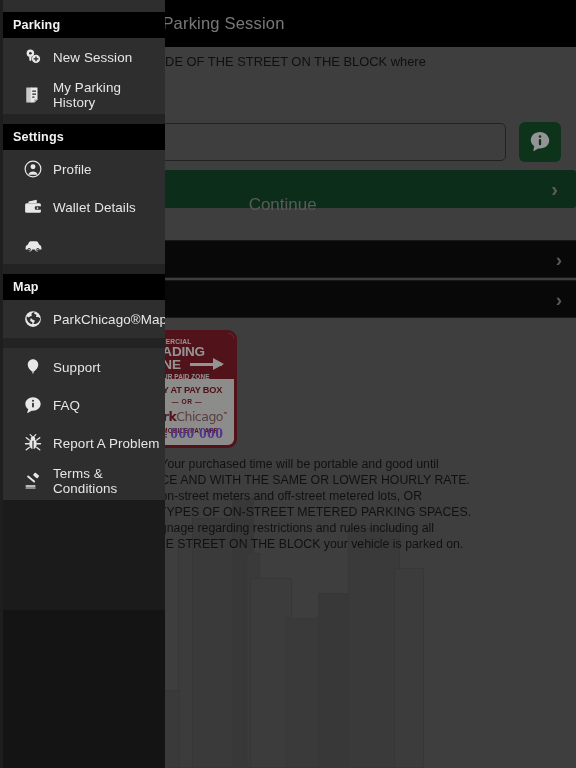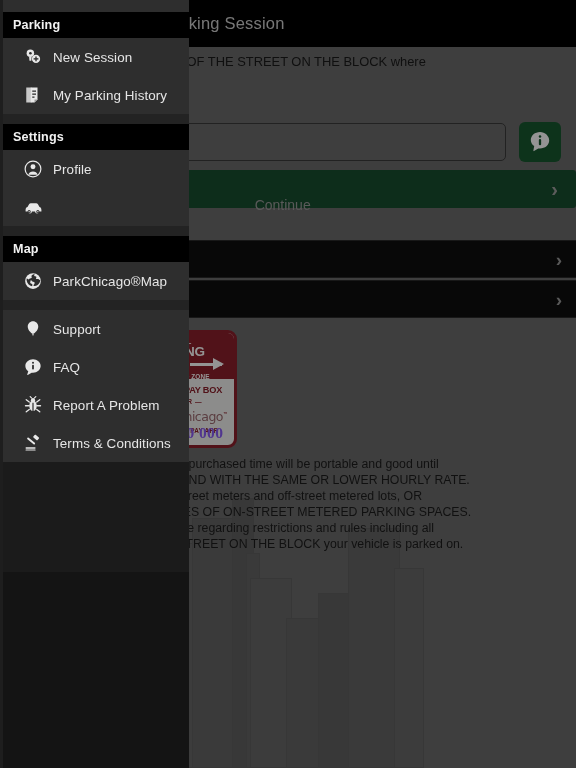--- a/index.html
+++ b/index.html
@@ -50,21 +50,21 @@
     position:absolute;left:519px;top:2px;width:42px;height:40px;
     background:#17582f;border-radius:6px;display:flex;align-items:center;justify-content:center;
     cursor:pointer;
   }
 
   .continue{
     position:absolute;left:0px;right:0px;top:170px;height:38px;background:#184e2f;
     border-radius:3px;display:flex;align-items:center;cursor:pointer;
   }
   .continue .lbl{
-    flex:1;text-align:center;color:#9a9a9a;font-size:14px;padding-left:14px;margin-top:32px;
+    flex:1;text-align:center;color:#9a9a9a;font-size:17px;padding-left:14px;margin-top:32px;
   }
   .continue .chev{margin-right:18px;color:#9f9f9f;font-size:20px;line-height:1;font-weight:600;}
 
   .smalltext{
     position:absolute;left:0;right:0;top:214px;height:26px;
     color:#8d8d8d;font-size:12.8px;line-height:26px;padding-left:6px;box-sizing:border-box;
     white-space:nowrap;overflow:hidden;
   }
 
   .listrow{
@@ -129,21 +129,21 @@
     color:#1d1d1d;font-size:12.3px;line-height:15.9px;padding:0 4px;box-sizing:border-box;
     white-space:nowrap;overflow:hidden;
   }
   .para .ln{display:block;}
 
   
   .scrim{position:absolute;inset:0;background:rgba(0,0,0,.42);}
 
   
   .drawer{
-    position:absolute;left:0;top:0;width:189px;height:768px;background:#141414;
+    position:absolute;left:0;top:0;width:165px;height:768px;background:#141414;
     overflow:hidden;
   }
   .drawer-gutter{position:absolute;left:0;top:0;width:3px;height:768px;background:#1e1e1e;}
   .drawer-top{position:absolute;left:3px;top:0;right:0;height:12px;background:#2e2e2e;}
   .drawer-body{position:absolute;left:3px;top:12px;right:0;}
 
   .sec-gap{height:10px;background:#232323;}
   .sec-head{
     height:26px;background:#000;color:#f2f2f2;font-size:12.6px;font-weight:bold;
     display:flex;align-items:center;padding-left:10px;box-sizing:border-box;letter-spacing:.15px;
@@ -321,20 +321,31 @@
             <svg width="18" height="18" viewBox="0 0 24 24">
                 <circle cx="12" cy="12" r="10.5" fill="none" stroke="#e8e8e8" stroke-width="1.6"></circle>
                 <circle cx="12" cy="9" r="3.3" fill="#e8e8e8"></circle>
                 <path d="M5.8 19.6a6.6 6.6 0 0 1 12.4 0z" fill="#e8e8e8"></path>
               </svg>
           </span>
           <span class="mlbl">Profile</span>
         </div>
         <div class="mi">
           <span class="ico">
+            <svg width="18" height="18" viewBox="0 0 24 24">
+                <path d="M6 4.5l11-2.2v4.2H6z" fill="#e8e8e8"></path>
+                <rect x="1.5" y="7" width="21" height="12.5" rx="2" fill="#e8e8e8"></rect>
+                <rect x="14.5" y="11" width="8.5" height="4.8" rx="1.4" fill="#2e2e2e"></rect>
+                <circle cx="18" cy="13.4" r="1.2" fill="#e8e8e8"></circle>
+              </svg>
+          </span>
+          <span class="mlbl">Wallet Details</span>
+        </div>
+        <div class="mi">
+          <span class="ico">
             <svg width="19" height="19" viewBox="0 0 24 24">
                 <path d="M2 15c0-2.2 1.3-3.3 2.4-3.6L6.4 8c.5-.9 1.3-1.3 2.3-1.3h6.6c1 0 1.8.4 2.3 1.3l2 3.4C20.7 11.7 22 12.8 22 15v2.2h-3a2.5 2.5 0 0 1-5 0h-4a2.5 2.5 0 0 1-5 0H2z" fill="#e8e8e8"></path>
                 <circle cx="6.5" cy="17.3" r="2" fill="#2e2e2e"></circle>
                 <circle cx="17.5" cy="17.3" r="2" fill="#2e2e2e"></circle>
                 <circle cx="6.5" cy="17.3" r="0.85" fill="#e8e8e8"></circle>
                 <circle cx="17.5" cy="17.3" r="0.85" fill="#e8e8e8"></circle>
               </svg>
           </span>
         </div>
       </div>

